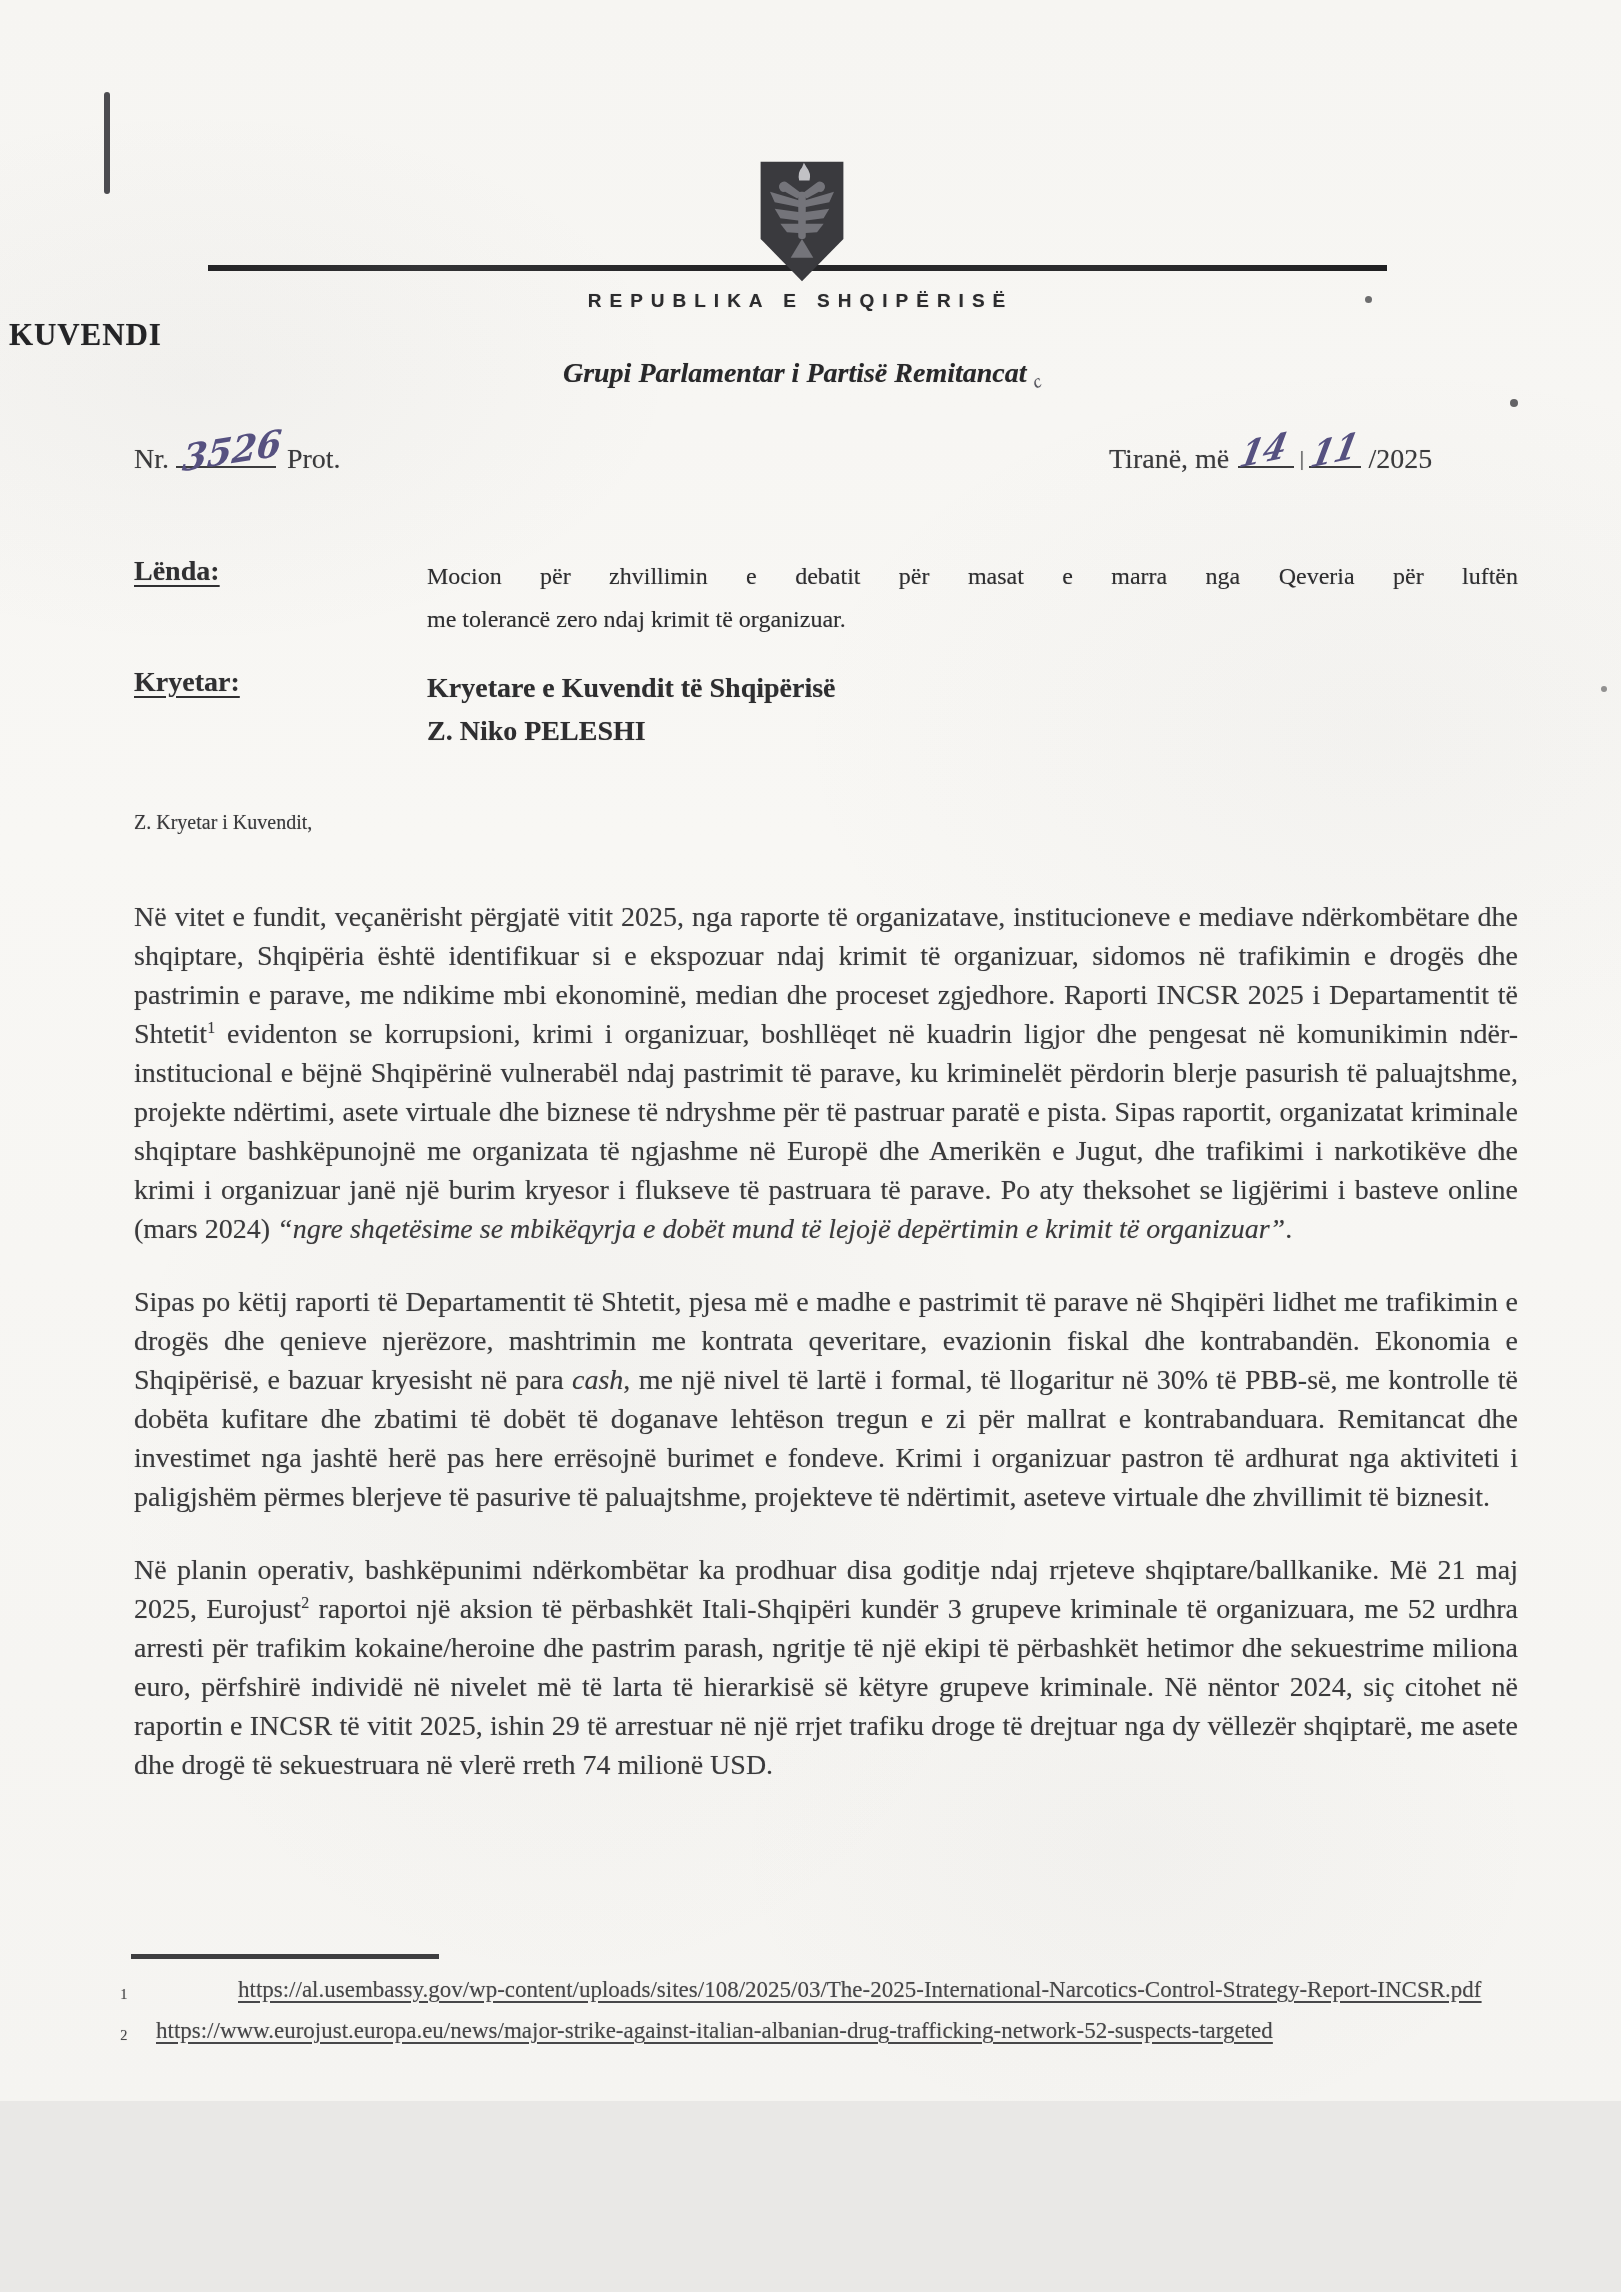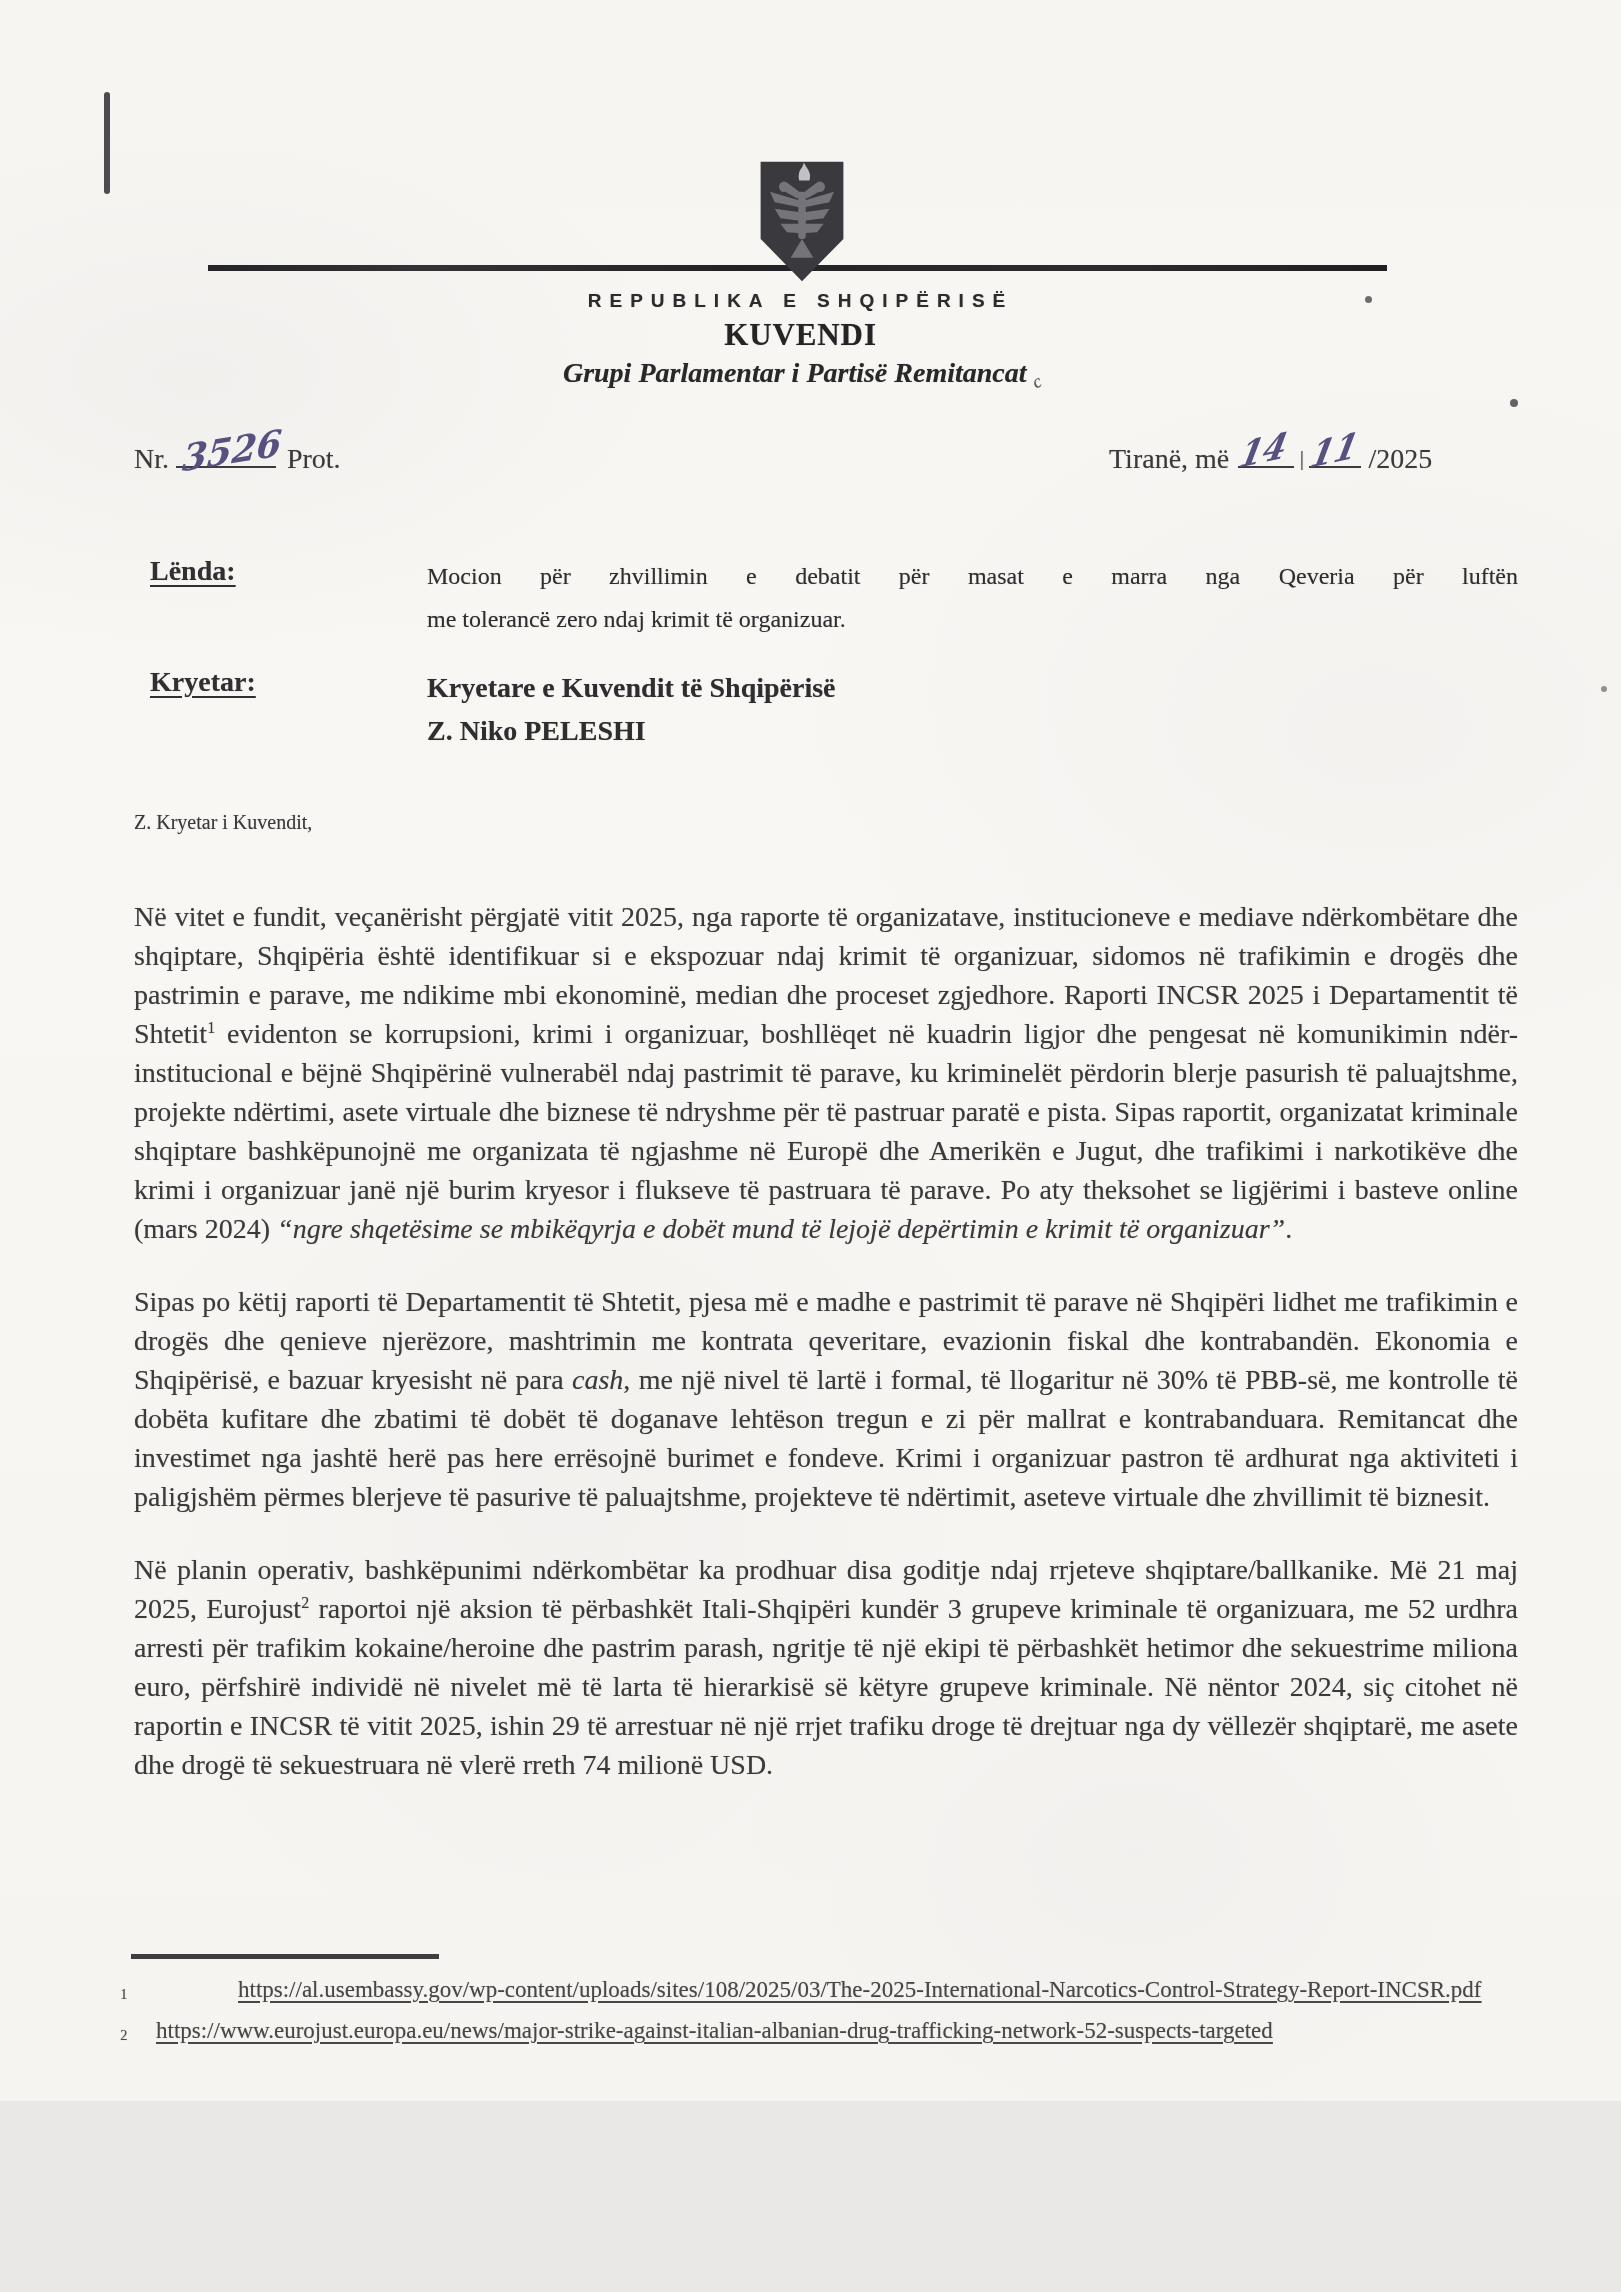--- a/index.html
+++ b/index.html
@@ -21,41 +21,41 @@
 
   .header-rule { position:absolute; left:208px; top:265px; width:1179px; height:6.3px;
     background:linear-gradient(90deg,#242426 0%,#333335 18%,#232325 45%,#2c2c2e 75%,#202022 100%); }
 
   .emblem { position:absolute; left:749px; top:158px; width:106px; height:127px; }
   .emblem svg { width:100%; height:100%; display:block; }
 
   .republika { position:absolute; left:9px; top:290px; width:1583px; text-align:center;
     font-family:"Liberation Sans","DejaVu Sans",sans-serif; font-weight:700;
     font-size:19px; letter-spacing:8px; color:#2c2c2e; }
-  .kuvendi { position:absolute; left:9px; top:317px; width:1583px; text-align:center;
+  .kuvendi { position:absolute; left:9px; top:317px; width:1583px; text-align:left;
     font-weight:700; font-size:31px; letter-spacing:0.9px; color:#242426; }
   .grupi { position:absolute; left:9px; top:357px; width:1583px; text-align:center;
     font-weight:700; font-style:italic; font-size:28px; color:#28282a; }
   .flourish { display:inline-block; font-size:18px; color:#55555f; font-weight:400;
     transform:rotate(-28deg) translateY(6.3px); margin-left:3.6px; }
 
   .nr-line { position:absolute; left:134px; top:436px; font-size:28px; }
   .date-line { position:absolute; left:1109px; top:436px; font-size:28px; }
   .slot { display:inline-block; position:relative; border-bottom:2.7px solid #3c3c3e;
     vertical-align:baseline; }
   .slot-nr { width:100px; height:32px; margin:0 10.7px 0 7.2px; }
   .slot-day { width:56px; height:32px; margin:0 5.4px 0 9px; }
   .slot-month { width:52px; height:32px; margin:0 7.2px 0 5.4px; }
   .hand { position:absolute; left:5.4px; bottom:-5.4px; font-family:"DejaVu Serif",serif;
     font-style:italic; font-weight:700; font-size:36px; color:#565180; white-space:nowrap;
     transform:rotate(-9deg) skewX(-14deg); text-shadow:none; }
   .hand-date { font-size:34px; left:1.8px; bottom:-3.6px; transform:rotate(-12deg) skewX(-24deg); }
   .date-sep { font-size:21.5px; color:#4a4a4c; position:relative; top:-2.7px; }
 
-  .label { position:absolute; left:150px; font-weight:700; font-size:28px; color:#303032;
+  .label { position:absolute; left:134px; font-weight:700; font-size:28px; color:#303032;
     text-decoration:underline; text-underline-offset:4.5px; }
   .lenda-label { top:555px; }
   .drejtuar-label { top:666px; }
 
   .subject-text { position:absolute; left:427px; top:555px; width:1091px;
     font-weight:400; font-size:24px; line-height:43px; color:#2e2e30; }
   .subject-line.just { text-align:justify; text-align-last:justify; }
 
   .addressee { position:absolute; left:427px; top:666px; font-weight:700; font-size:28px;
     line-height:43px; color:#2e2e30; }

